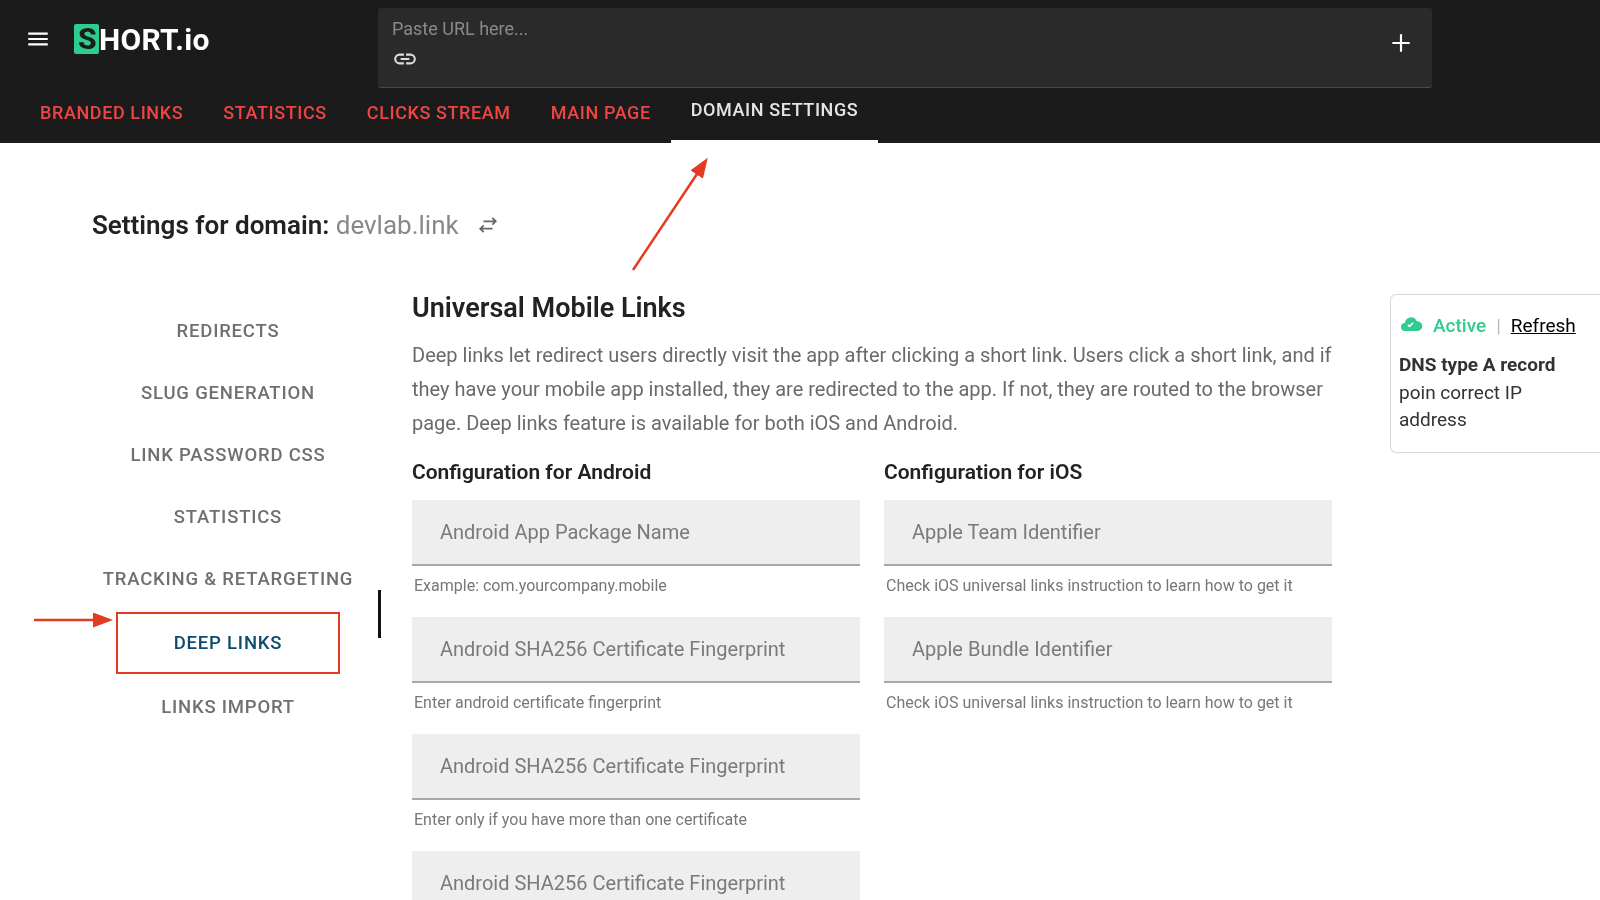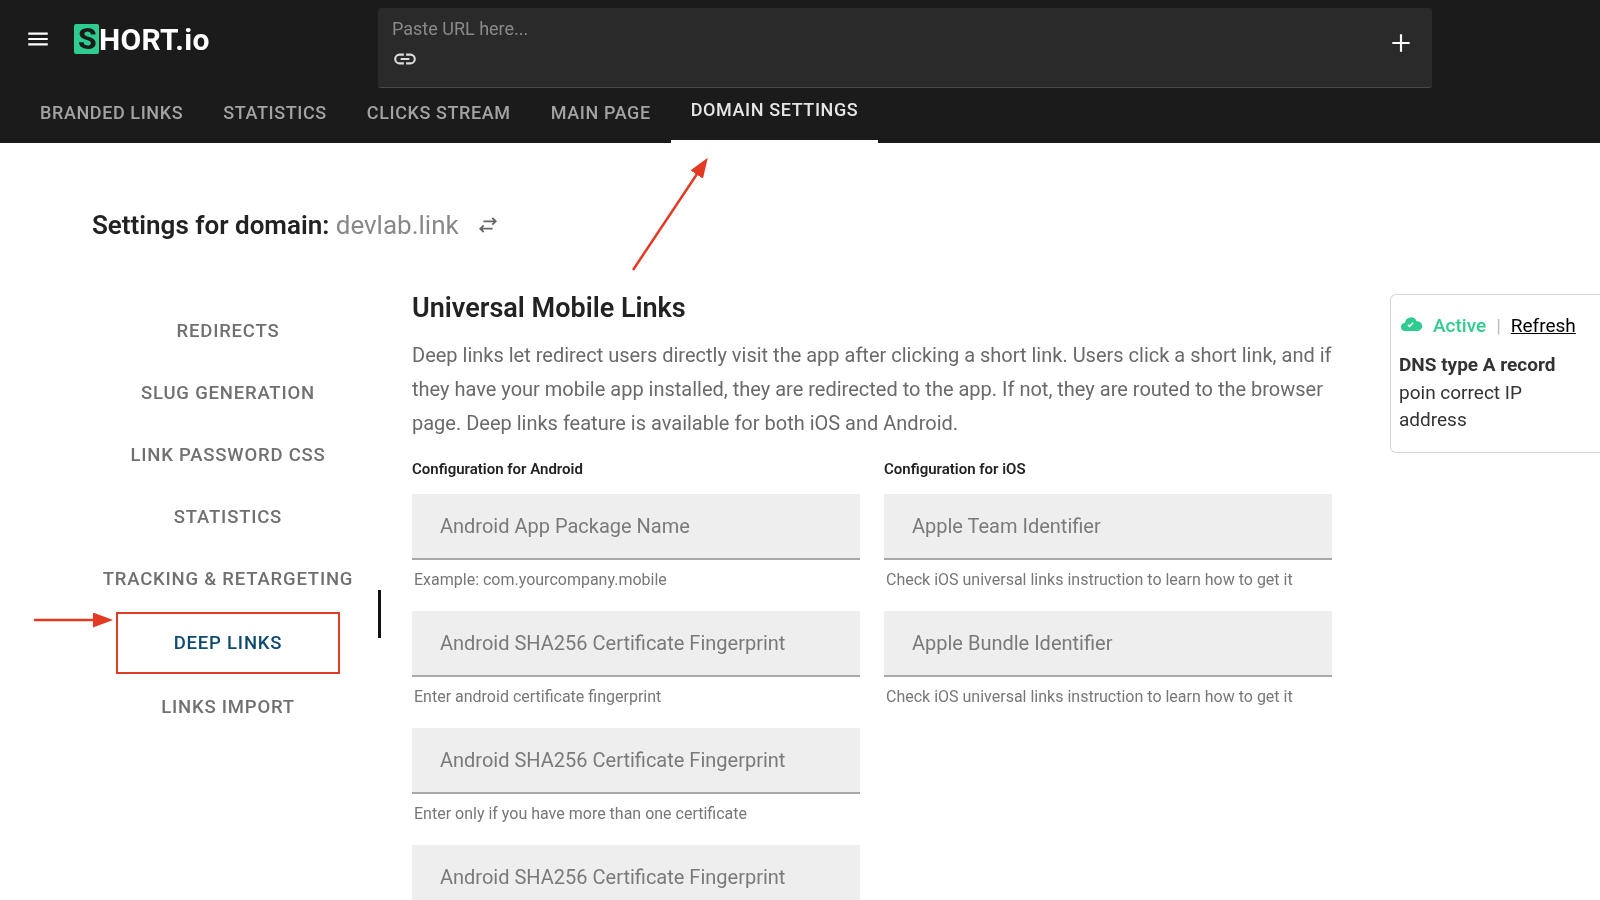--- a/index.html
+++ b/index.html
@@ -10,35 +10,35 @@
   .menu-btn svg{fill:#fff}
   .logo{display:flex;align-items:center;margin-left:16px;font-weight:700;font-size:30px;color:#fff;letter-spacing:.3px}
   .logo .s-box{background:#2ecc8f;color:#1b1b1b;padding:0 2px 0 4px;font-weight:800;border-radius:2px;display:inline-block;margin-right:0;line-height:1}
   .url-box{position:absolute;left:378px;top:8px;width:1054px;height:80px;background:#2a2a2a;border-radius:3px;border-bottom:1px solid #4a4a4a}
   .url-box .ph{position:absolute;left:14px;top:10px;color:#8a8a8a;font-size:18px}
   .url-box .link-ic{position:absolute;left:14px;top:38px}
   .url-box .link-ic svg{fill:#ddd}
   .url-box .plus{position:absolute;right:18px;top:22px;cursor:pointer}
   .url-box .plus svg{stroke:#fff}
   .tab-row{display:flex;align-items:flex-end;height:65px;padding-left:20px;position:relative}
-  .tab{color:#a3a3a3;font-size:18px;letter-spacing:.6px;padding:0 20px 20px 20px;cursor:pointer;text-transform:uppercase;font-weight:500}
+  .tab{color:#ef4444;font-size:18px;letter-spacing:.6px;padding:0 20px 20px 20px;cursor:pointer;text-transform:uppercase;font-weight:500}
   .tab.active{color:#e5e5e5;border-bottom:3px solid #fff}
   .page-title{position:absolute;left:92px;top:210px;font-size:26px;font-weight:600;color:#222}
   .page-title .grey{color:#888;font-weight:400}
   .swap-ic{display:inline-block;margin-left:12px;cursor:pointer;vertical-align:middle}
   .sidebar{position:absolute;left:88px;top:300px;width:280px;text-align:center}
   .sidebar .item{font-size:18.5px;color:#707070;letter-spacing:.8px;padding:20px 0;cursor:pointer;font-weight:500}
   .sidebar .item.boxed{border:2px solid #e33b23;color:#0c4a6e;padding:18px 0;margin:2px 28px}
   .side-marker{position:absolute;left:378px;top:590px;width:3px;height:48px;background:#111}
   .main{position:absolute;left:412px;top:292px;width:920px}
   .main h2{font-size:27px;font-weight:600;margin-bottom:14px}
   .main .desc{font-size:20px;line-height:1.7;color:#6a6a6a;margin-bottom:20px;max-width:920px}
   .cols{display:flex;gap:24px}
   .col{flex:1}
-  .col h3{font-size:15px;font-weight:600;margin-bottom:16px;color:#222}
+  .col h3{font-size:21px;font-weight:600;margin-bottom:16px;color:#222}
   .field{background:#eeeeee;height:66px;border-bottom:2px solid #a8a8a8;display:flex;align-items:center;padding:0 28px;color:#7a7a7a;font-size:20px;margin-bottom:0}
   .hint{font-size:16px;color:#777;margin:10px 2px 22px 2px}
   .dns-card{position:absolute;right:0;top:294px;width:210px;border:1px solid #d8d8d8;border-right:none;border-radius:6px 0 0 6px;padding:18px 8px;background:#fff}
   .dns-row1{display:flex;align-items:center;gap:10px;font-size:19px;color:#555}
   .dns-active{color:#2ecc8f;font-weight:500}
   .dns-sep{color:#bbb}
   .dns-refresh{text-decoration:underline;color:#000000;cursor:pointer}
   .dns-txt{margin-top:14px;font-size:19px;color:#333;line-height:1.45}
   .dns-txt b{font-weight:700}
   .arrow-svg{position:absolute;pointer-events:none}

